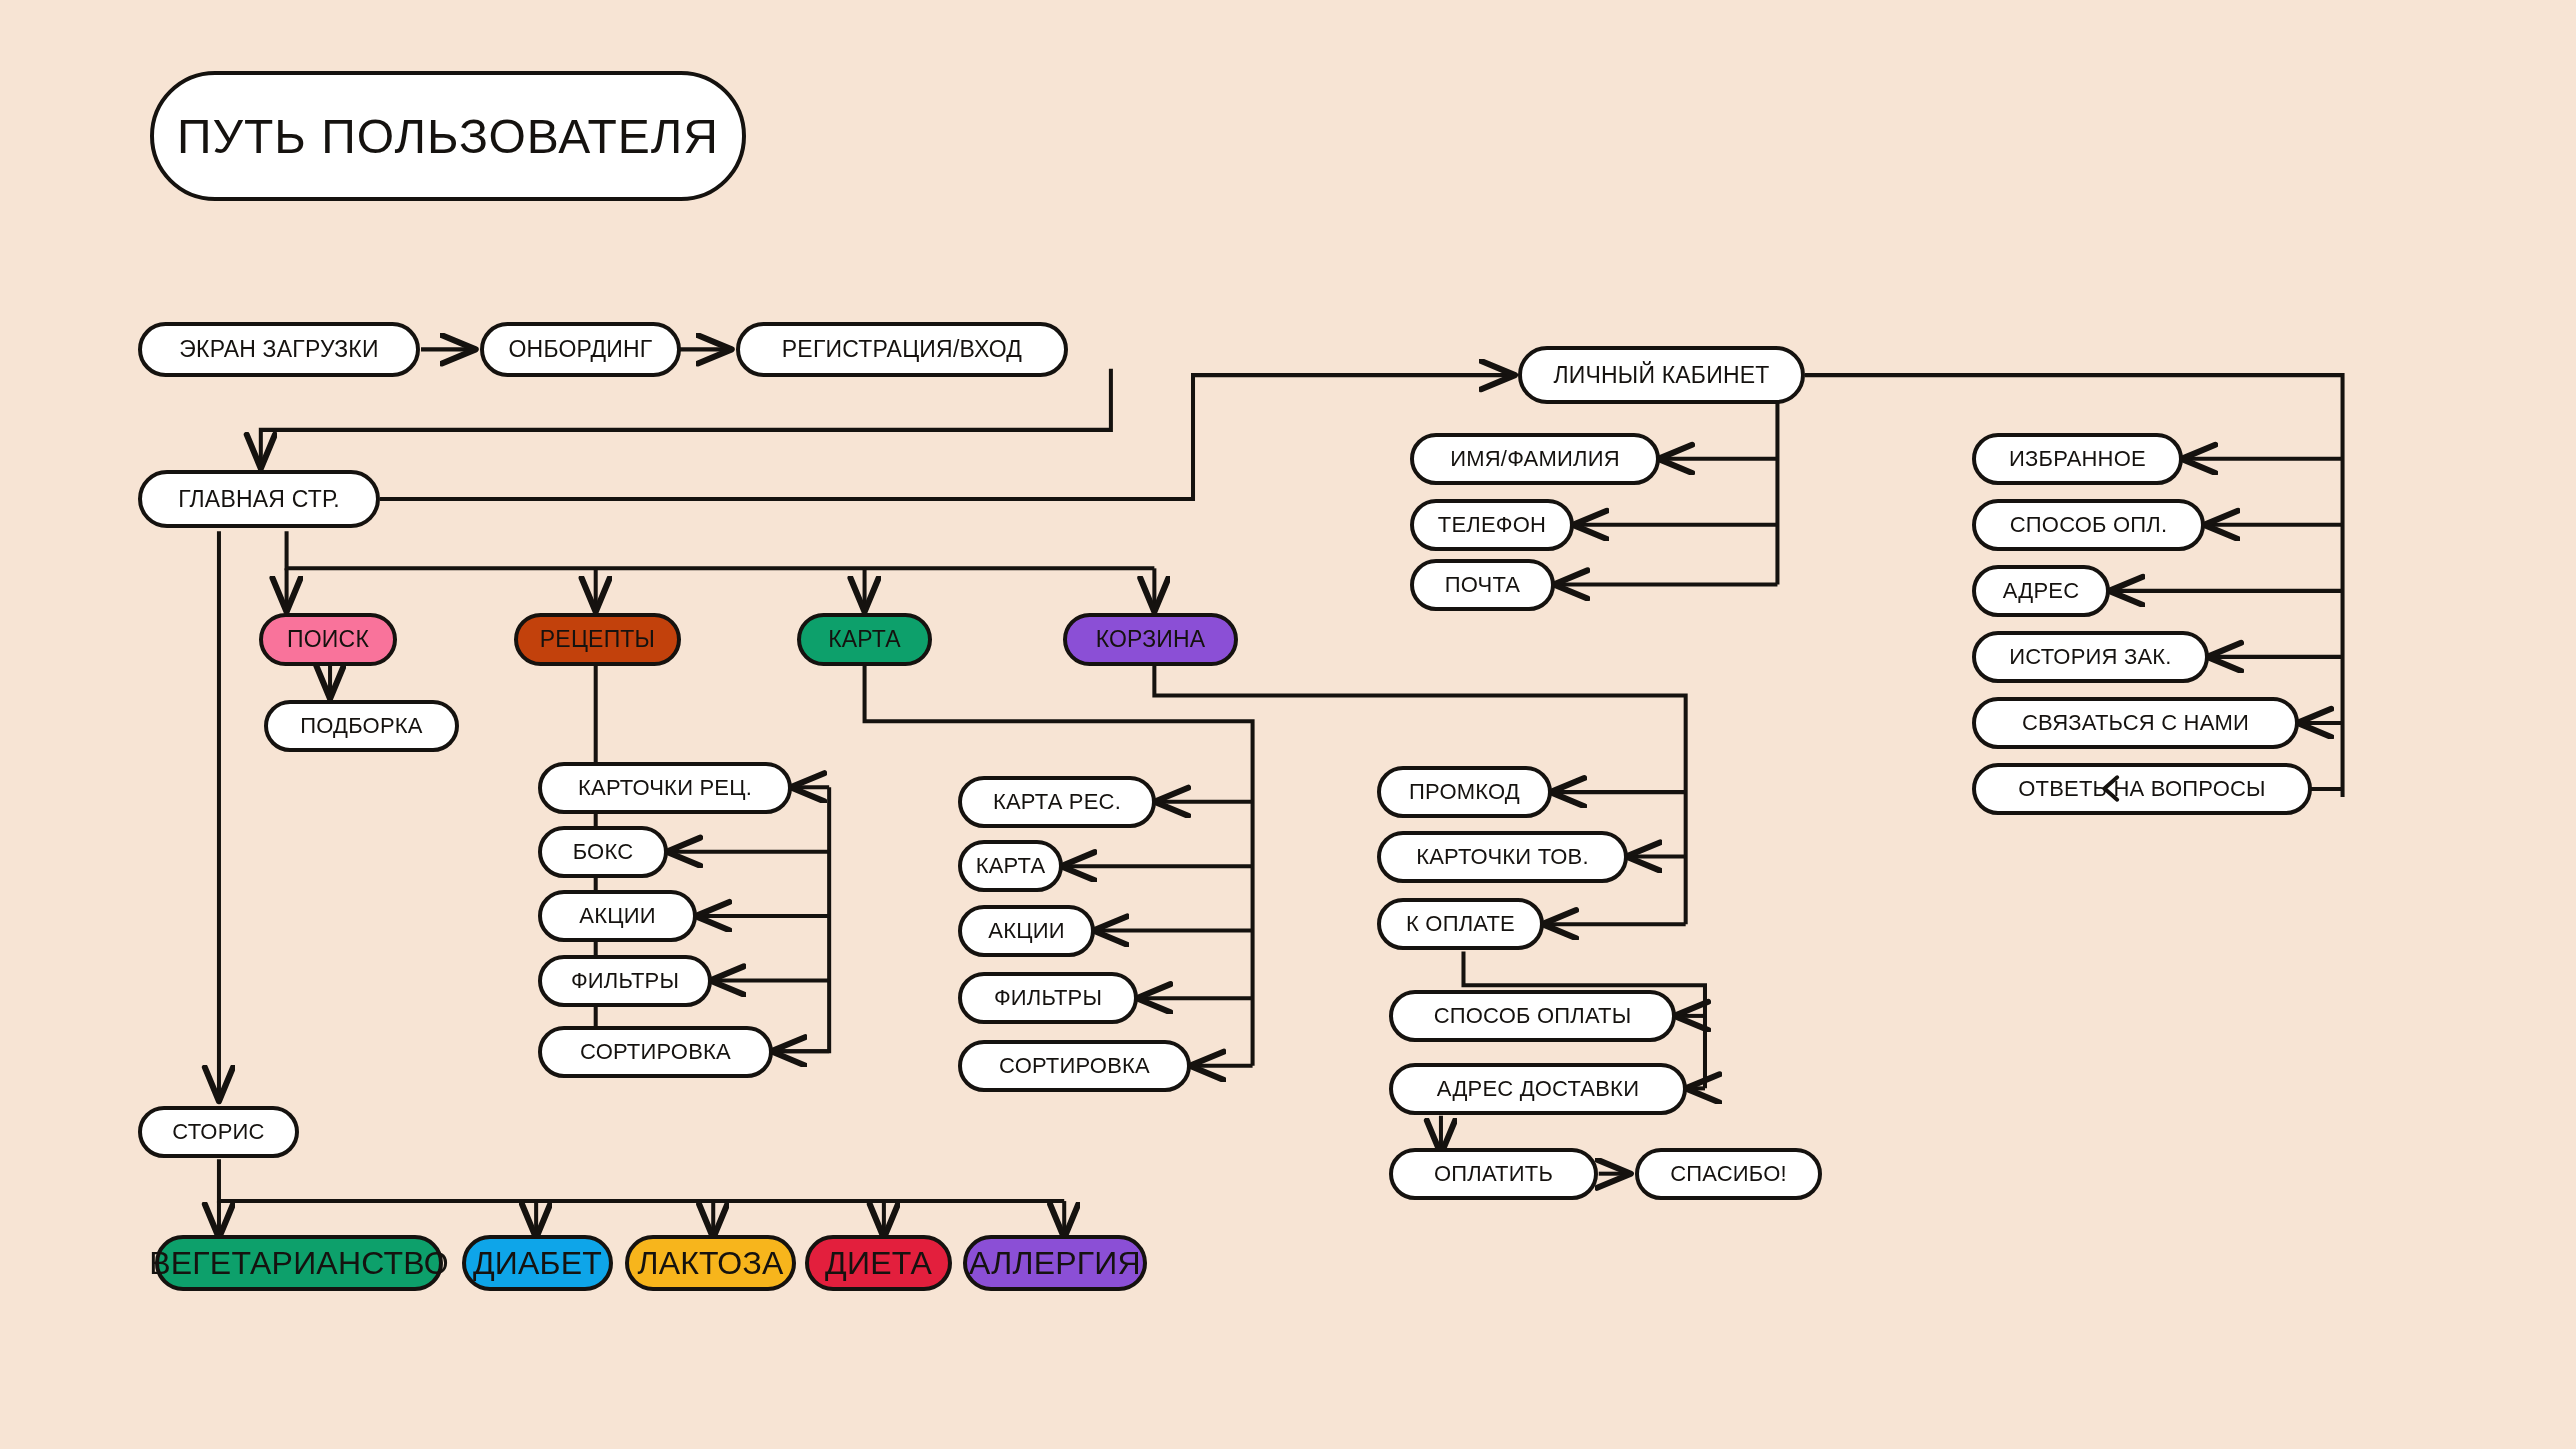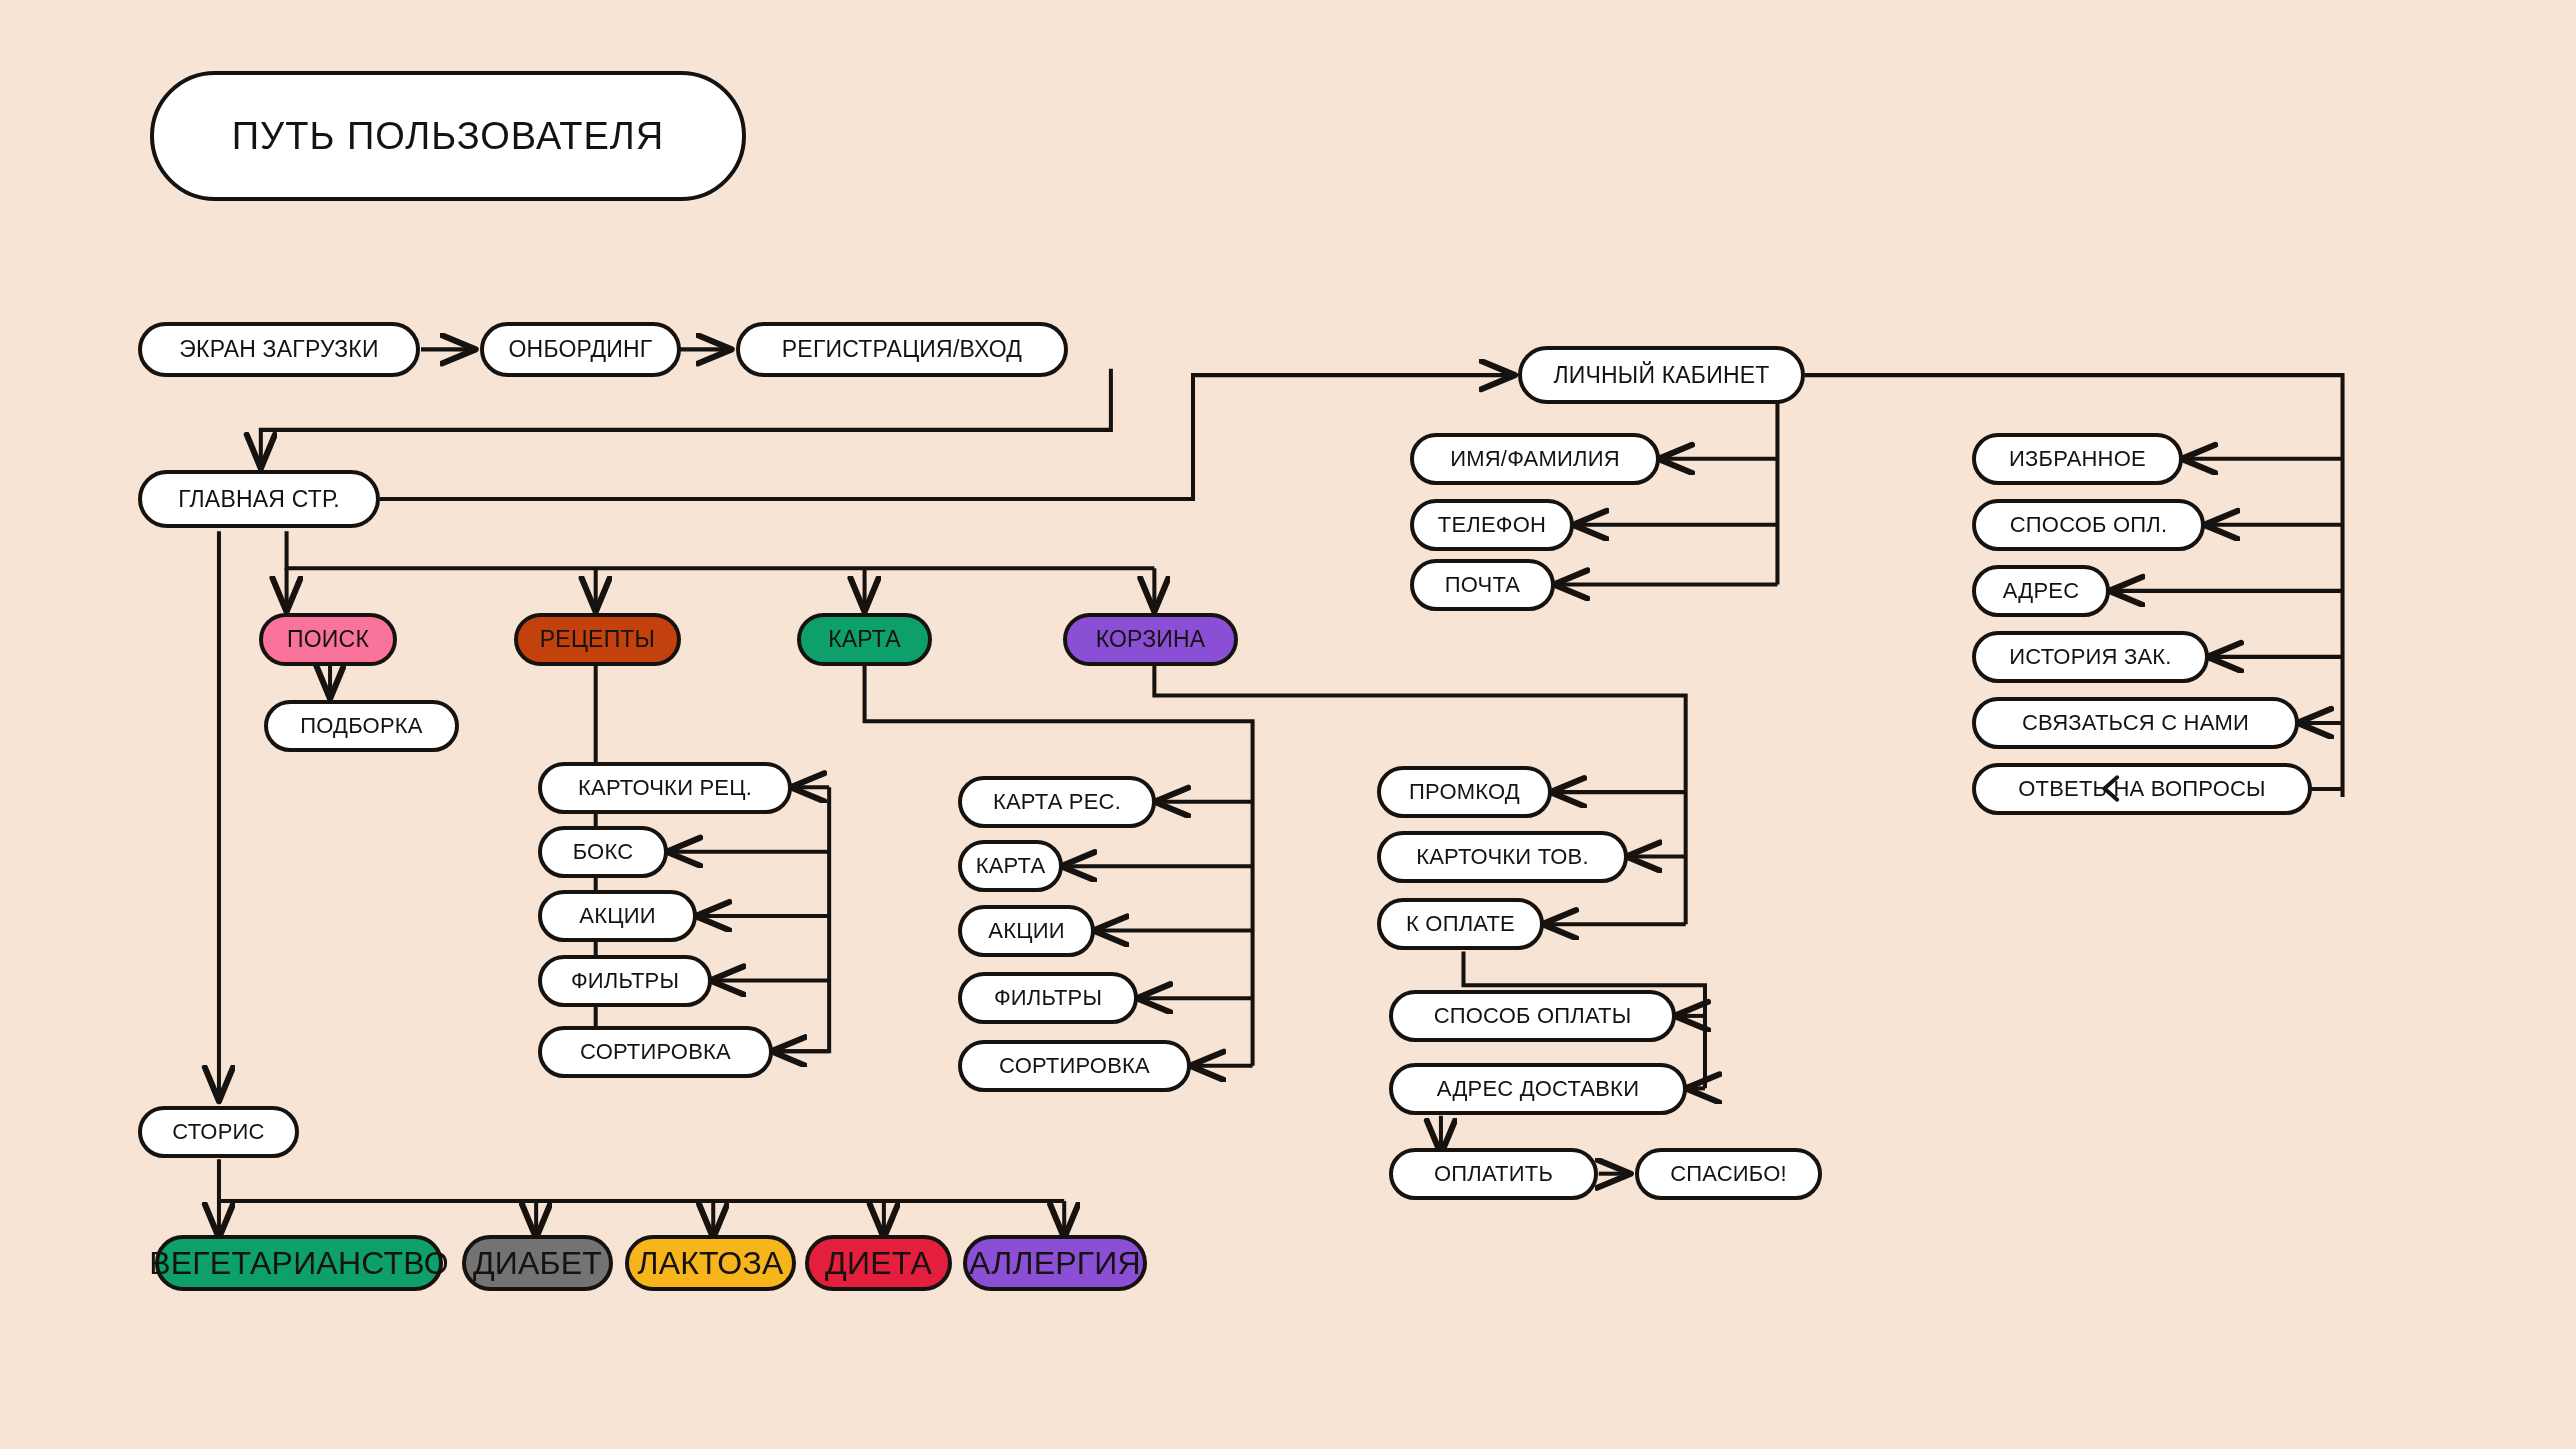--- a/index.html
+++ b/index.html
@@ -21,21 +21,21 @@
     background:#FFFFFF;
     color:#15120F;
     white-space:nowrap;
     letter-spacing:0.2px;
     z-index:5;
   }
   .node span{pointer-events:none;}
 
   .title-pill{
     border-width:4.8px;
-    font-size:38px;
+    font-size:48px;
     letter-spacing:1px;
   }
   .n-md{font-size:23px;}
   .n-sm{font-size:22px;}
   .n-cat{font-size:23px;border-width:4.8px;}
   .n-tag{font-size:32px;border-width:4.8px;}
 </style>
 </head>
 <body>
 
@@ -237,21 +237,21 @@
   <div class="node n-sm" style="left:1389px;top:1148px;width:209px;height:52px;">
     <span>ОПЛАТИТЬ</span>
   </div>
   <div class="node n-sm" style="left:1635px;top:1148px;width:187px;height:52px;">
     <span>СПАСИБО!</span>
   </div>
 
   <div class="node n-tag" style="left:155px;top:1235px;width:288px;height:56px;background:#0DA06B;">
     <span>ВЕГЕТАРИАНСТВО</span>
   </div>
-  <div class="node n-tag" style="left:462px;top:1235px;width:151px;height:56px;background:#737373;">
+  <div class="node n-tag" style="left:462px;top:1235px;width:151px;height:56px;background:#0ea5e9;">
     <span>ДИАБЕТ</span>
   </div>
   <div class="node n-tag" style="left:625px;top:1235px;width:171px;height:56px;background:#F7B51C;">
     <span>ЛАКТОЗА</span>
   </div>
   <div class="node n-tag" style="left:805px;top:1235px;width:147px;height:56px;background:#E31F3D;">
     <span>ДИЕТА</span>
   </div>
   <div class="node n-tag" style="left:963px;top:1235px;width:184px;height:56px;background:#8B4FD6;">
     <span>АЛЛЕРГИЯ</span>

